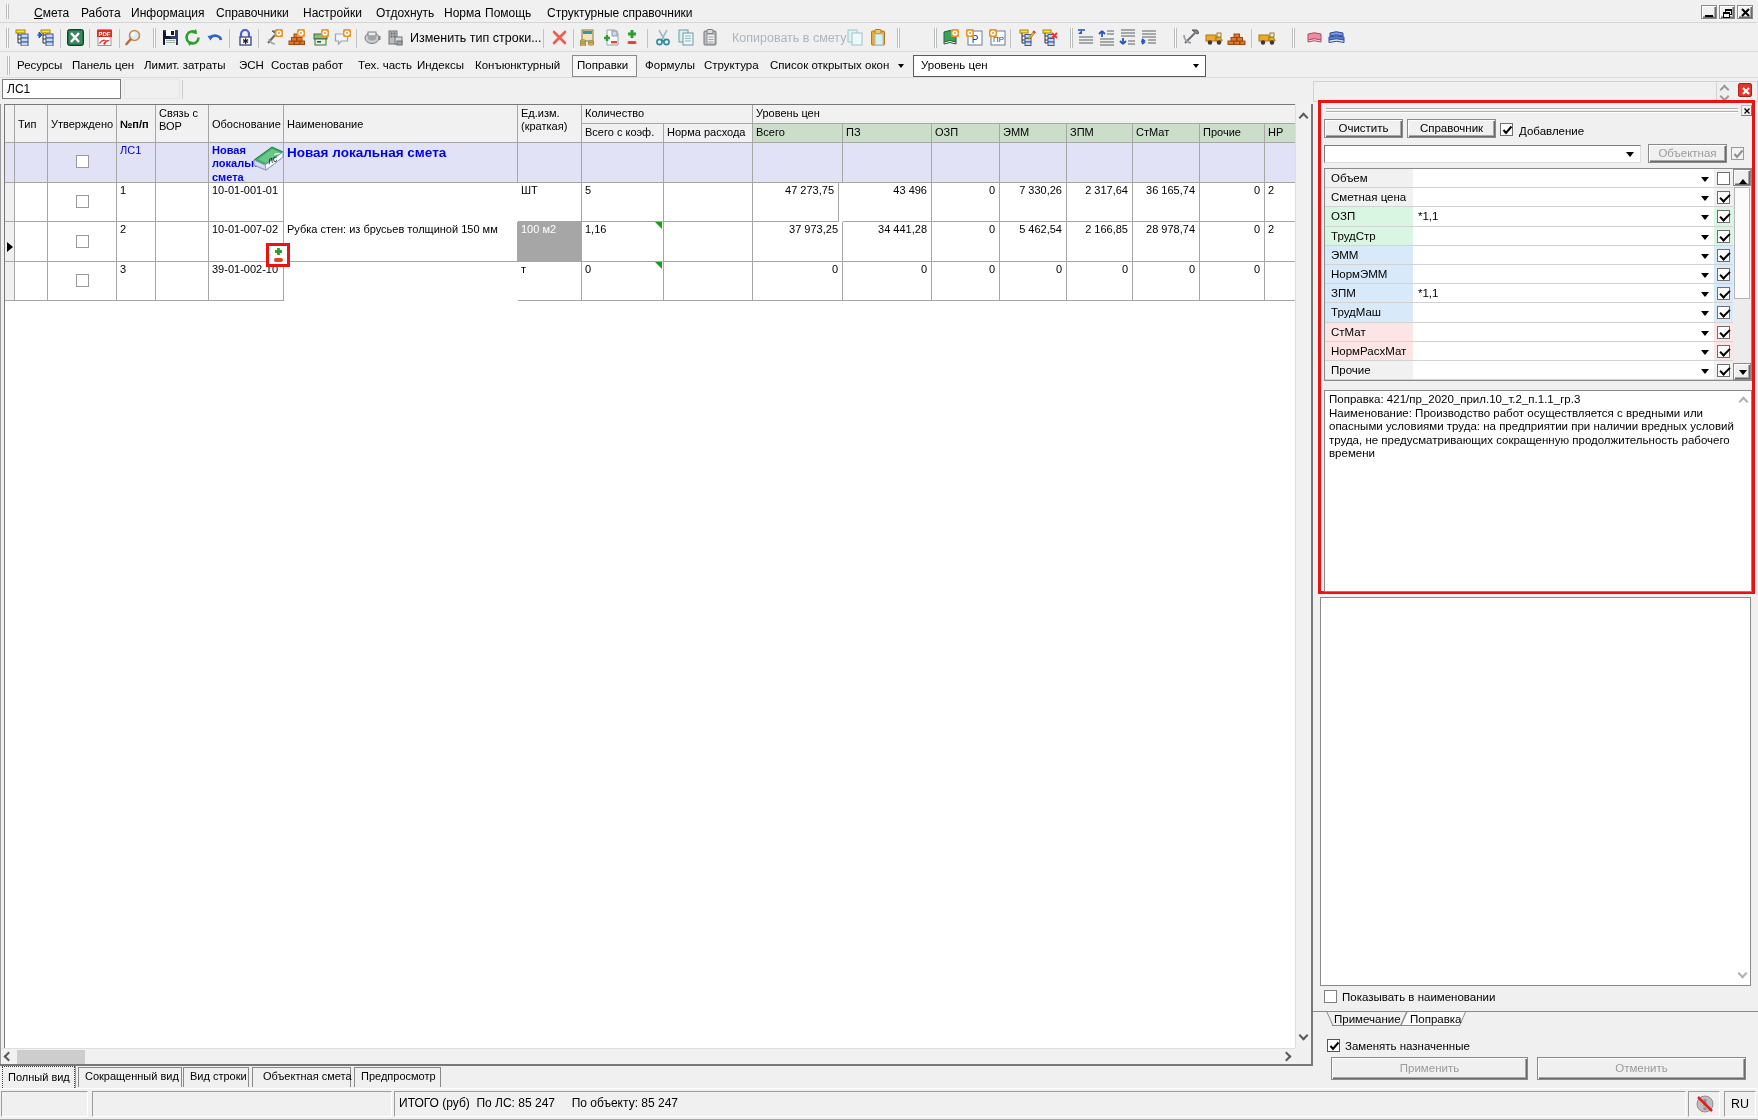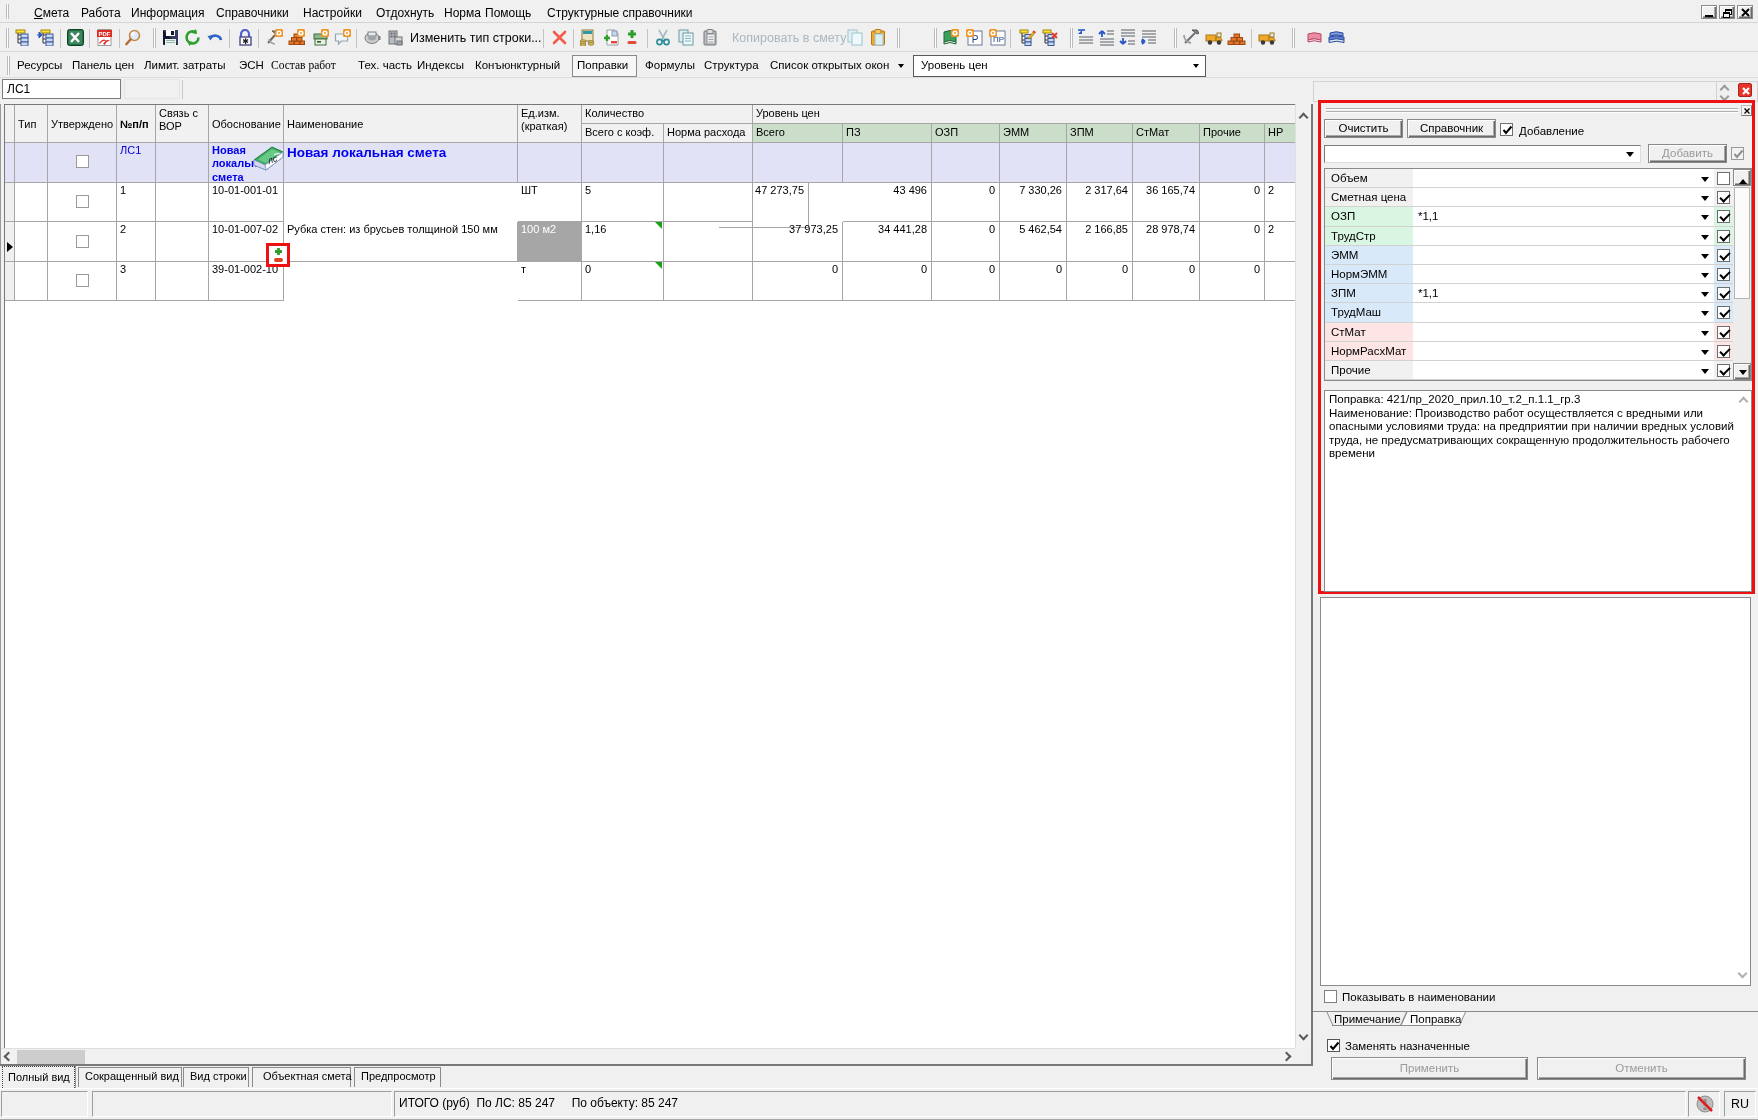--- a/index.html
+++ b/index.html
@@ -334,21 +334,21 @@
       <path d="M1 11 l0 2.5 q8 -2.5 15 0 l0 -2.5 q-8 -2.5 -15 0" fill="#dce6f6" stroke="#2c4a9a"></path>
     </svg>
 </div>
 
 <div class="abs" id="tabrow" style="left:0;top:53px;width:1758px;height:25px;background:#f0f0f0;font-size:11.5px;border-bottom:1px solid #dcdcdc;">
   <div class="abs grip" style="left:7px;top:3px;height:19px;"></div>
   <span class="abs" style="left:17px;top:6px;">Ресурсы</span>
   <span class="abs" style="left:72px;top:6px;">Панель цен</span>
   <span class="abs" style="left:144px;top:6px;">Лимит. затраты</span>
   <span class="abs" style="left:239px;top:6px;">ЭСН</span>
-  <span class="abs" style="left:271px;top:6px;font-family:Liberation Serif, serif;">Состав работ</span>
+  <span class="abs" style="left:271px;top:6px;">Состав работ</span>
   <span class="abs" style="left:358px;top:6px;">Тех. часть</span>
   <span class="abs" style="left:417px;top:6px;">Индексы</span>
   <span class="abs" style="left:475px;top:6px;">Конъюнктурный</span>
   <div class="abs" style="left:572px;top:2px;width:65px;height:22px;background:#f7f7f7;border:1px solid #8a8a8a;"></div>
   <span class="abs" style="left:577px;top:6px;">Поправки</span>
   <span class="abs" style="left:645px;top:6px;">Формулы</span>
   <span class="abs" style="left:704px;top:6px;">Структура</span>
   <span class="abs" style="left:770px;top:6px;">Список открытых окон</span>
   <div class="arrD" style="left:898px;top:11px;border-width:3.5px;border-top-width:4px;"></div>
   <div class="abs" style="left:913px;top:2px;width:293px;height:22px;background:#fff;border:1px solid #5a5a5a;"></div>
@@ -416,21 +416,21 @@
 
   <div class="dcell" style="left:0;top:78px;width:10px;height:39px;background:#f0f0f0;"></div>
   <div class="dcell" style="left:10px;top:78px;width:33px;height:39px;"></div>
   <div class="dcell" style="left:43px;top:78px;width:69px;height:39px;"></div>
   <div class="dcell" style="left:112px;top:78px;width:39px;height:39px;">1</div>
   <div class="dcell" style="left:151px;top:78px;width:53px;height:39px;"></div>
   <div class="dcell" style="left:204px;top:78px;width:75px;height:39px;">10-01-001-01</div>
   <div class="dcell" style="left:513px;top:78px;width:64px;height:39px;">ШТ</div>
   <div class="dcell" style="left:577px;top:78px;width:82px;height:39px;">5</div>
   <div class="dcell" style="left:659px;top:78px;width:89px;height:39px;"></div>
-  <div class="dcell num" style="left:714px;top:78px;width:90px;height:45px;">47 273,75</div>
+  <div class="dcell num" style="left:744px;top:78px;width:90px;height:39px;">47 273,75</div>
   <div class="dcell num" style="left:838px;top:78px;width:89px;height:39px;">43 496</div>
   <div class="dcell num" style="left:927px;top:78px;width:68px;height:39px;">0</div>
   <div class="dcell num" style="left:995px;top:78px;width:67px;height:39px;">7 330,26</div>
   <div class="dcell num" style="left:1062px;top:78px;width:66px;height:39px;">2 317,64</div>
   <div class="dcell num" style="left:1128px;top:78px;width:67px;height:39px;">36 165,74</div>
   <div class="dcell num" style="left:1195px;top:78px;width:65px;height:39px;">0</div>
   <div class="dcell" style="left:1260px;top:78px;width:30px;height:39px;border-right:none;">2</div>
 
   <div class="dcell" style="left:0;top:117px;width:10px;height:40px;background:#f0f0f0;">
       <div class="abs" style="left:2px;top:20px;width:0;height:0;border-left:6px solid #000;border-top:5px solid transparent;border-bottom:5px solid transparent;"></div>
@@ -523,21 +523,21 @@
     <div class="abs btn3d" style="left:86px;top:16px;width:89px;height:19px;line-height:17px;">Справочник</div>
     <div class="cb" style="left:179px;top:20px;">
         <svg width="11" height="11" viewBox="0 0 11 11">
           <path d="M1.5 5 L4 8 L9.5 1.5" stroke="#000" stroke-width="2" fill="none"></path>
         </svg>
       </div>
     <span class="abs" style="left:198px;top:22px;">Добавление</span>
 
     <div class="abs" style="left:3px;top:42px;width:317px;height:18px;background:#fff;border:1px solid #7b7b7b;border-right-color:#ddd;border-bottom-color:#ddd;"></div>
     <div class="arrD" style="left:305px;top:49px;border-width:4px;border-top-width:5px;"></div>
-    <div class="abs btn3d" style="left:327px;top:41px;width:79px;height:19px;line-height:17px;color:#9b9b9b;">Добавить</div>
+    <div class="abs btn3d" style="left:327px;top:41px;width:79px;height:19px;line-height:17px;color:#9b9b9b;">Объектная</div>
     <div class="cb" style="left:410px;top:44px;background:#f2f2f2;border-color:#9a9a9a;">
         <svg width="11" height="11" viewBox="0 0 11 11">
           <path d="M1.5 5 L4 8 L9.5 1.5" stroke="#8e8e8e" stroke-width="2" fill="none"></path>
         </svg>
       </div>
 
     <div class="abs" style="left:3px;top:65px;width:428px;height:213px;background:#fff;border:1px solid #8a8a8a;overflow:hidden;">
       <div class="lrow" style="top:0;">
           <div class="ll" style="background:#f1f1f1;">Объем</div>
           <div class="lcb" style="background:#f1f1f1;">

